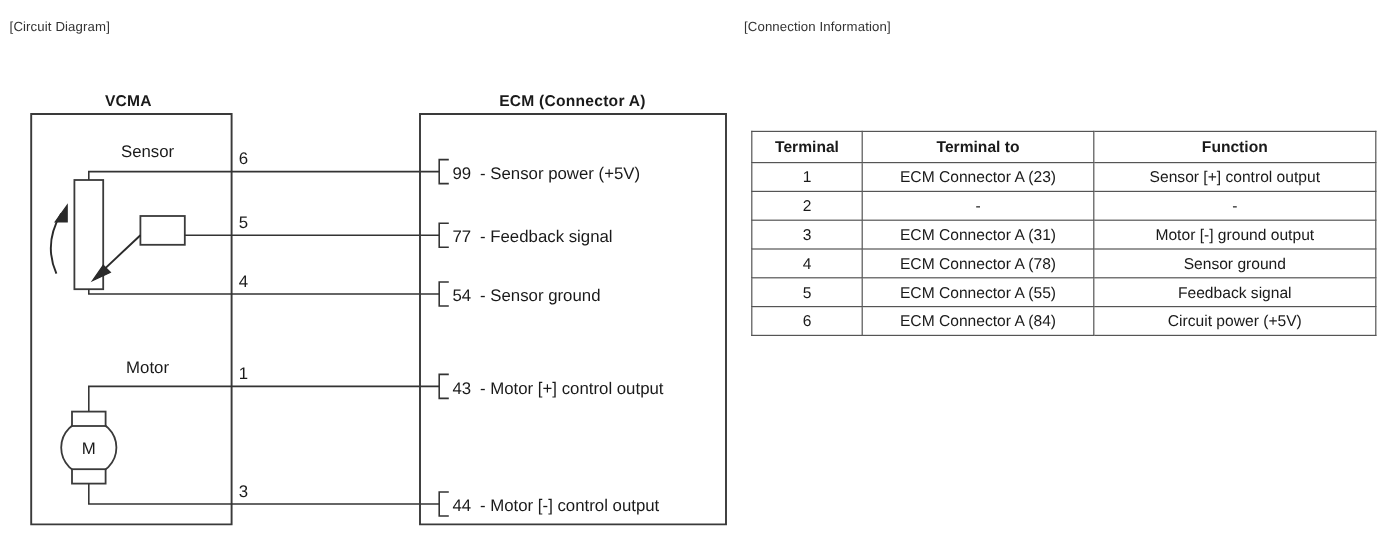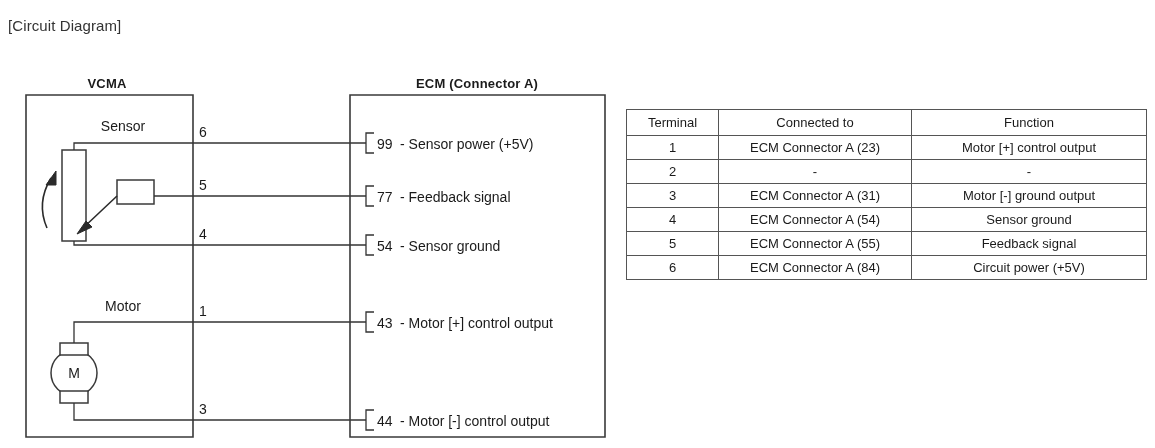--- a/index.html
+++ b/index.html
@@ -15,21 +15,21 @@
     position: relative;
     overflow: hidden;
   }
   .page {
     position: absolute;
     inset: 0;
   }
   
   .caption {
     position: absolute;
-    font-size: 15px;
+    font-size: 11px;
     font-weight: 400;
     color: #333333;
     white-space: nowrap;
     letter-spacing: 0.1px;
   }
   #caption-circuit { left: 8px;   top: 17px; }
   #caption-connection { left: 620px; top: 17px; }
 
   
   #circuit-diagram {
@@ -100,34 +100,35 @@
     border: 1px solid #555555;
     text-align: center;
     height: 23px;
     padding: 0 2px;
     font-weight: 400;
     color: #1a1a1a;
     white-space: nowrap;
     overflow: hidden;
   }
   #connection-table th {
-    font-weight: normal;
+    font-weight: bold;
     height: 25px;
   }
   #connection-table col.c-terminal { width: 92px; }
   #connection-table col.c-connected { width: 193px; }
   #connection-table col.c-function  { width: 235px; }
 </style>
 </head>
 <body>
 
 <div class="page">
 
   <div class="caption" id="caption-circuit">[Circuit Diagram]</div>
 
+  <div class="caption" id="caption-connection">[Connection Information]</div>
 
   <svg id="circuit-diagram" viewBox="0 0 620 448">
 
     <text class="blk-title" x="107" y="88" text-anchor="middle">VCMA</text>
 
     <path class="box-outline" d="M 26 95 L 193 95 L 193 437 L 26 437 Z"></path>
 
     <text class="sub-label" x="123" y="131" text-anchor="middle">Sensor</text>
 
     <rect class="part-outline" x="62" y="150" width="24" height="91"></rect>
@@ -211,43 +212,43 @@
 
   <table id="connection-table">
     <colgroup>
       <col class="c-terminal">
       <col class="c-connected">
       <col class="c-function">
     </colgroup>
     <thead>
       <tr>
         <th>Terminal</th>
-        <th>Connected to</th>
+        <th>Terminal to</th>
         <th>Function</th>
       </tr>
     </thead>
     <tbody>
       <tr>
         <td>1</td>
         <td>ECM Connector A (23)</td>
-        <td>Motor [+] control output</td>
+        <td>Sensor [+] control output</td>
       </tr>
       <tr>
         <td>2</td>
         <td>-</td>
         <td>-</td>
       </tr>
       <tr>
         <td>3</td>
         <td>ECM Connector A (31)</td>
         <td>Motor [-] ground output</td>
       </tr>
       <tr>
         <td>4</td>
-        <td>ECM Connector A (54)</td>
+        <td>ECM Connector A (78)</td>
         <td>Sensor ground</td>
       </tr>
       <tr>
         <td>5</td>
         <td>ECM Connector A (55)</td>
         <td>Feedback signal</td>
       </tr>
       <tr>
         <td>6</td>
         <td>ECM Connector A (84)</td>

